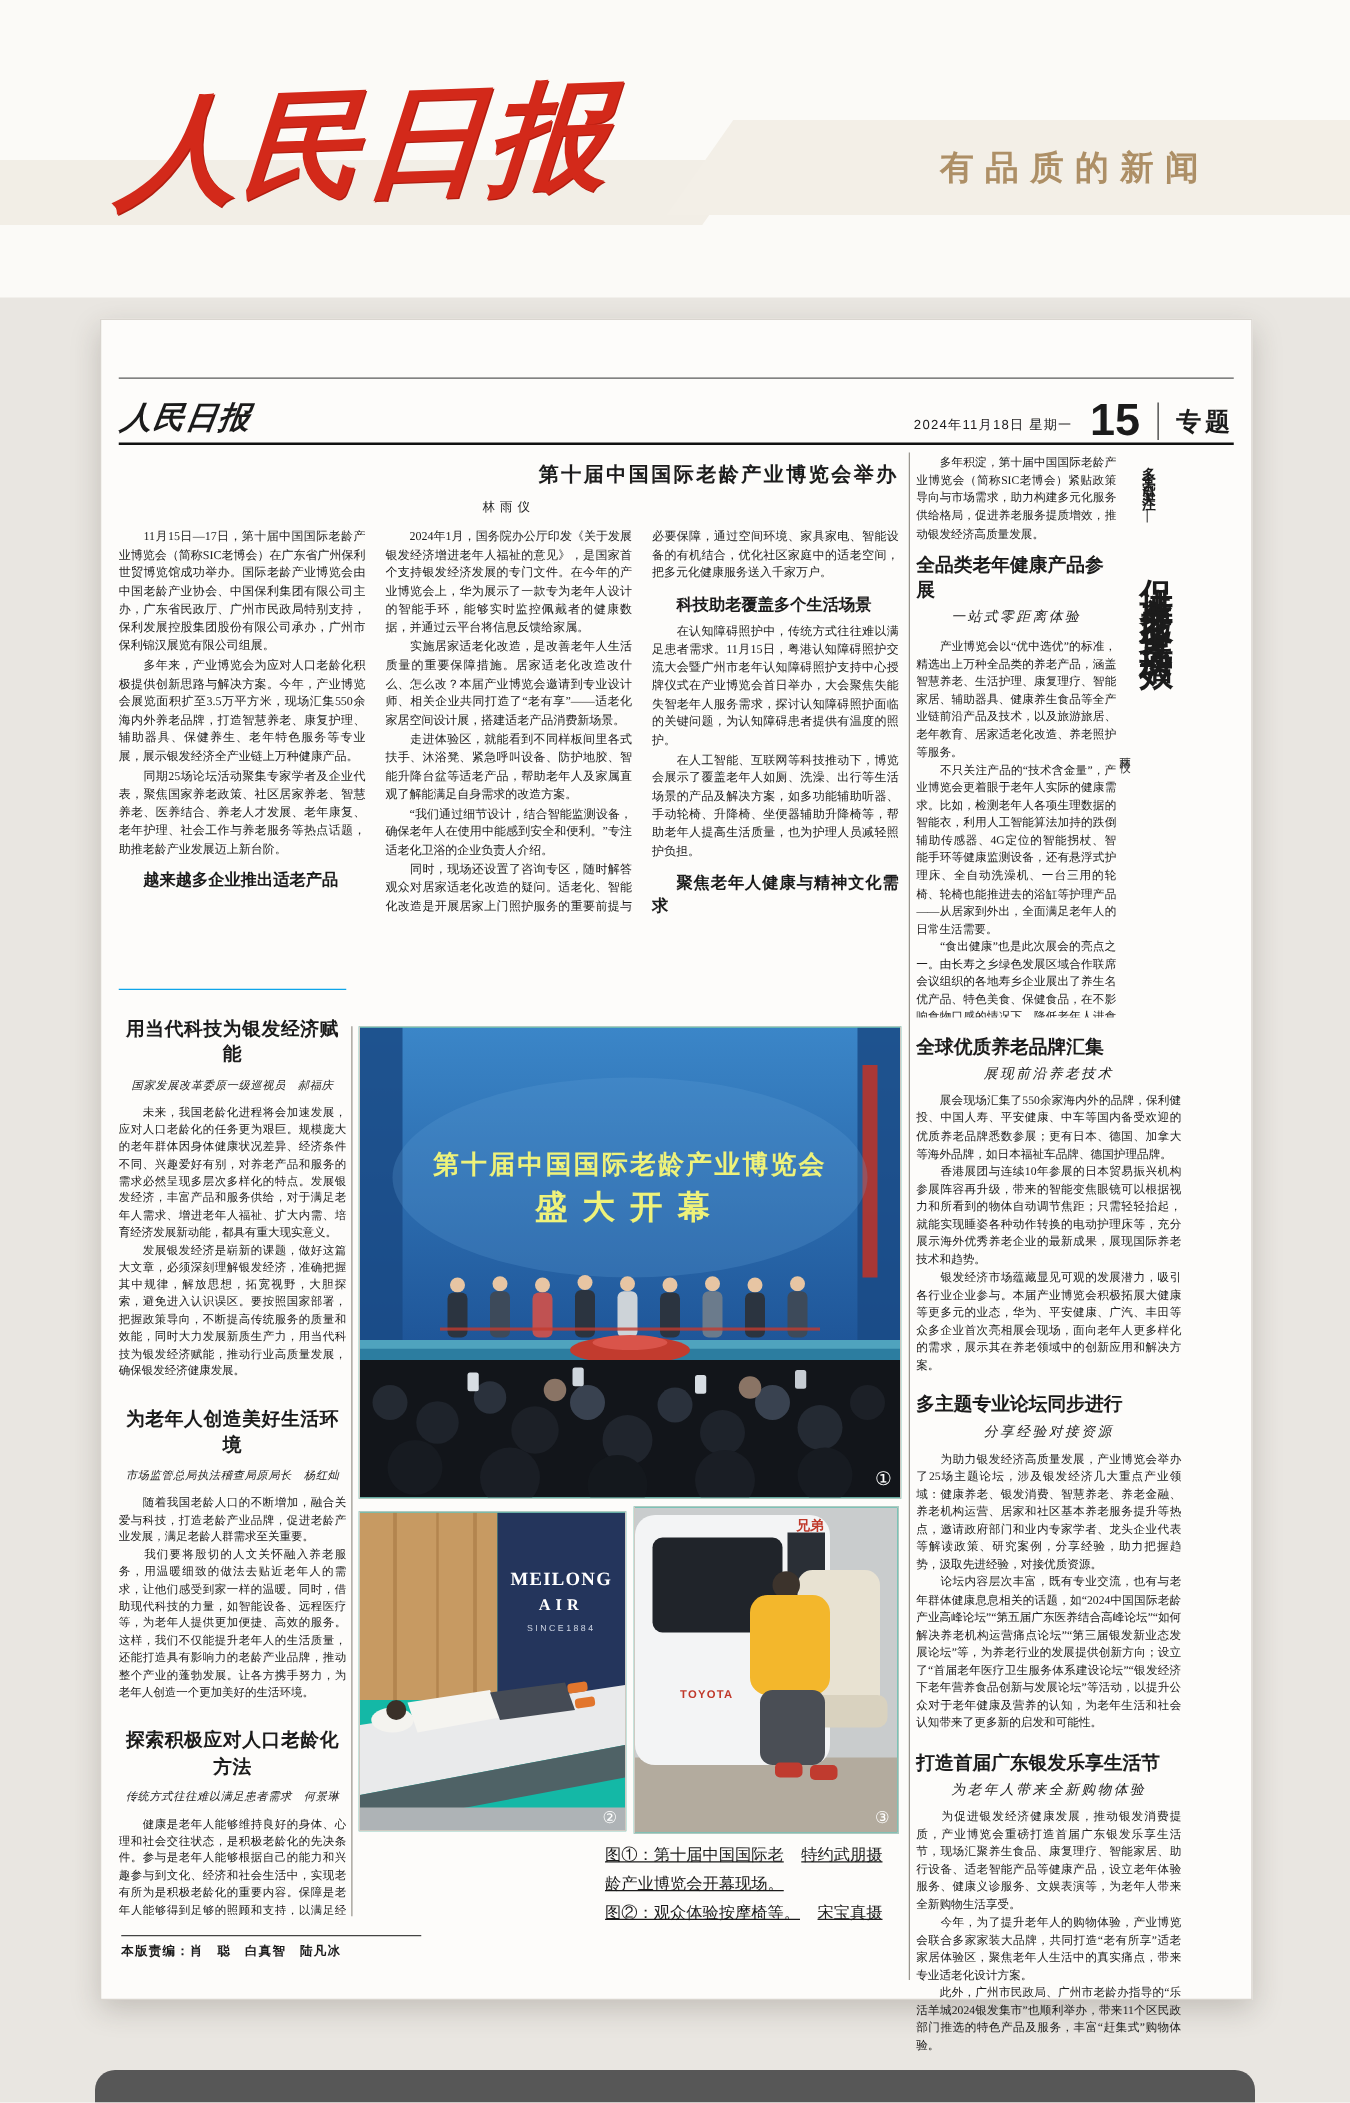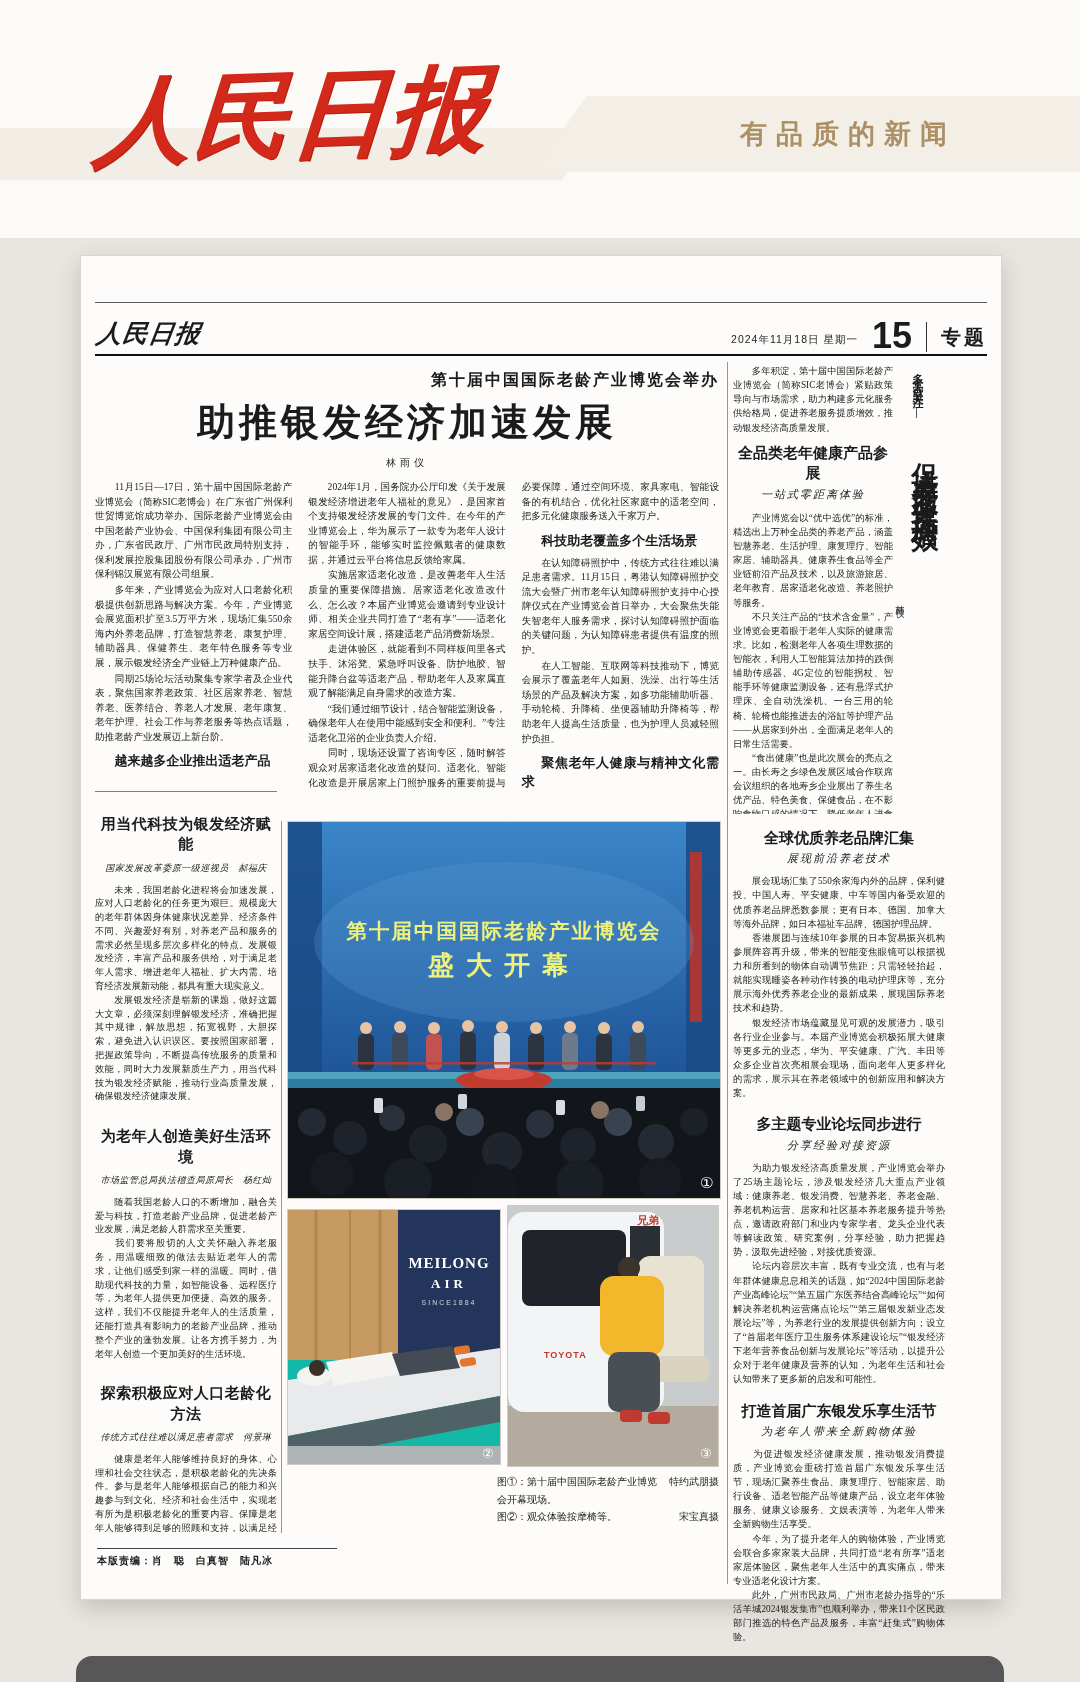--- a/index.html
+++ b/index.html
@@ -5,21 +5,21 @@
   html,body{margin:0;padding:0;}
   body{width:1080px;height:1682px;position:relative;background:#e9e6e1;
        font-family:"Liberation Serif","DejaVu Serif",serif;color:#1b1b1b;
        -webkit-font-smoothing:antialiased;overflow:hidden;}
   .top-banner{position:absolute;left:0;top:0;width:1080px;height:238px;background:#fbfaf7;overflow:hidden;}
   .band1{position:absolute;left:-60px;top:128px;width:640px;height:52px;background:#f2eee6;transform:skewX(-35deg);}
   .band2{position:absolute;left:560px;top:96px;width:620px;height:76px;background:#f3efe7;transform:skewX(-35deg);}
   .brand-logo{position:absolute;left:96px;top:52px;font-size:96px;font-weight:900;color:#d3291a;
       transform:skewX(-6deg) rotate(-2deg);letter-spacing:2px;font-family:"DejaVu Serif","Liberation Serif",serif;
       font-style:italic;text-shadow:1px 1px 0 #b21d10;}
-  .brand-tagline{position:absolute;right:124px;top:116px;font-size:27px;color:#ad8f66;letter-spacing:9px;font-weight:600;}
+  .brand-tagline{position:absolute;right:112px;top:116px;font-size:27px;color:#ad8f66;letter-spacing:9px;font-weight:600;}
 
   .sheet{position:absolute;left:80px;top:255px;width:920px;height:1343px;background:#fdfcfa;
       border:1px solid #d9d5cf;box-shadow:0 8px 22px rgba(60,50,40,.22);}
   .rule-thin{position:absolute;left:14px;right:14px;top:46px;height:0;border-top:1px solid #5a5a5a;}
   .mast{position:absolute;left:14px;right:14px;top:52px;height:44px;}
   .mast-logo{position:absolute;left:2px;bottom:2px;font-size:25px;font-weight:900;font-style:italic;
       transform:skewX(-8deg);letter-spacing:1px;}
   .mast-right{position:absolute;right:0;bottom:0;display:flex;align-items:flex-end;gap:14px;}
   .mast-date{font-size:10.5px;letter-spacing:1px;padding-bottom:5px;font-family:"Liberation Sans",sans-serif;}
   .mast-page{font-size:36px;font-weight:700;line-height:.9;font-family:"Liberation Sans","DejaVu Sans",sans-serif;}
@@ -51,31 +51,31 @@
 
   .vr-left{position:absolute;left:200px;top:565px;width:1px;height:712px;background:#9a968f;}
   .vr-main{position:absolute;left:646px;top:106px;width:1px;height:1222px;background:#9a968f;}
 
   
   .photos{position:absolute;left:206px;top:565px;width:434px;}
   .ph{position:absolute;border:1px solid #cfcac2;background:#14b8a6;overflow:hidden;}
   .ph1{left:0;top:0;width:432px;height:376px;}
   .ph2{left:0;top:388px;width:212px;height:254px;}
   .ph3{left:220px;top:384px;width:210px;height:260px;}
-  .captions{position:absolute;left:210px;top:652px;width:222px;font-size:10px;line-height:1.75;}
+  .captions{position:absolute;left:197px;top:652px;width:222px;font-size:13px;line-height:1.75;text-decoration:underline;}
   .cap-row{display:flex;}
   .cap-credit{margin-left:auto;color:#222;padding-left:8px;white-space:nowrap;}
 
   
   .right-art{position:absolute;left:652px;top:106px;width:212px;}
   .rt{display:flex;height:452px;overflow:hidden;}
   .rt-text{width:160px;font-size:9.3px;line-height:1.52;text-align:justify;}
   .rt-text .intro{white-space:pre-line;margin:2px 0 8px;}
   .r-head{font-family:"Liberation Sans","DejaVu Sans",sans-serif;font-size:15px;font-weight:900;
-      text-align:center;line-height:1.35;margin:6px 0 2px;}
+      text-align:left;line-height:1.35;margin:6px 0 2px;}
   .r-sub{font-size:11px;font-style:italic;text-align:center;letter-spacing:2px;margin:3px 0 8px;}
   .r-body{font-size:9.3px;line-height:1.52;text-align:justify;white-space:pre-line;}
   .rt-head{position:relative;width:52px;flex:none;}
   .v-kicker{position:absolute;top:2px;right:20px;writing-mode:vertical-rl;font-size:11px;
       letter-spacing:4px;font-weight:600;}
   .v-title{position:absolute;top:80px;right:2px;writing-mode:vertical-rl;font-size:27px;font-weight:900;
       letter-spacing:7px;}
   .v-byline{position:absolute;top:236px;left:0;writing-mode:vertical-rl;font-size:9px;color:#333;letter-spacing:2px;}
   .r-sec{margin-top:14px;}
 
@@ -101,21 +101,20 @@
       <div class="mast-date">2024年11月18日 星期一</div>
       <div class="mast-page">15</div>
       <div class="mast-vr"></div>
       <div class="mast-section">专题</div>
     </div>
   </div>
   <div class="rule-thick"></div>
 
   <div class="main-art">
     <div class="m-kicker">第十届中国国际老龄产业博览会举办</div>
-    <div class="m-title">助推银发经济加速发展</div>
     <div class="m-byline">林雨仪</div>
     <div class="m-body">
       <p>　　11月15日—17日，第十届中国国际老龄产业博览会（简称SIC老博会）在广东省广州保利世贸博览馆成功举办。国际老龄产业博览会由中国老龄产业协会、中国保利集团有限公司主办，广东省民政厅、广州市民政局特别支持，保利发展控股集团股份有限公司承办，广州市保利锦汉展览有限公司组展。</p>
       <p>　　多年来，产业博览会为应对人口老龄化积极提供创新思路与解决方案。今年，产业博览会展览面积扩至3.5万平方米，现场汇集550余海内外养老品牌，打造智慧养老、康复护理、辅助器具、保健养生、老年特色服务等专业展，展示银发经济全产业链上万种健康产品。</p>
       <p>　　同期25场论坛活动聚集专家学者及企业代表，聚焦国家养老政策、社区居家养老、智慧养老、医养结合、养老人才发展、老年康复、老年护理、社会工作与养老服务等热点话题，助推老龄产业发展迈上新台阶。</p>
       <h4>越来越多企业推出适老产品</h4>
       <p>　　2024年1月，国务院办公厅印发《关于发展银发经济增进老年人福祉的意见》，是国家首个支持银发经济发展的专门文件。在今年的产业博览会上，华为展示了一款专为老年人设计的智能手环，能够实时监控佩戴者的健康数据，并通过云平台将信息反馈给家属。</p>
       <p>　　实施居家适老化改造，是改善老年人生活质量的重要保障措施。居家适老化改造改什么、怎么改？本届产业博览会邀请到专业设计师、相关企业共同打造了“老有享”——适老化家居空间设计展，搭建适老产品消费新场景。</p>
       <p>　　走进体验区，就能看到不同样板间里各式扶手、沐浴凳、紧急呼叫设备、防护地胶、智能升降台盆等适老产品，帮助老年人及家属直观了解能满足自身需求的改造方案。</p>
       <p>　　“我们通过细节设计，结合智能监测设备，确保老年人在使用中能感到安全和便利。”专注适老化卫浴的企业负责人介绍。</p>

